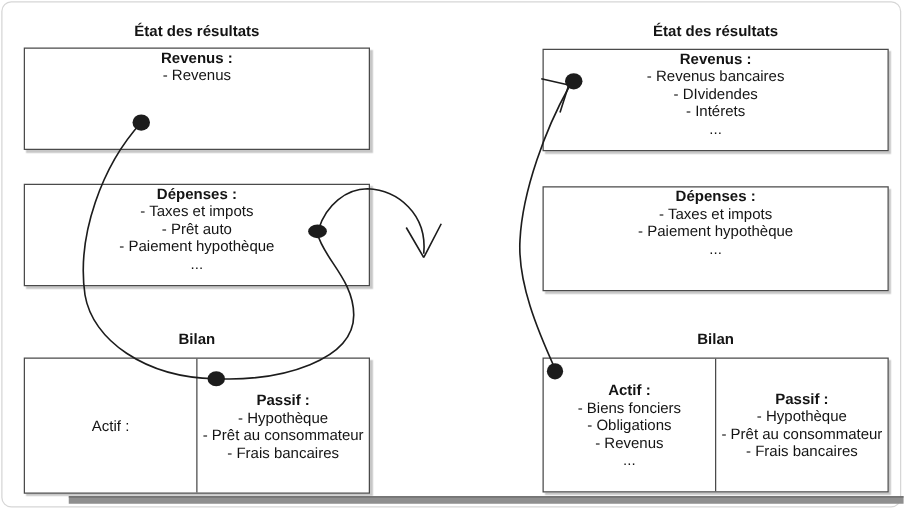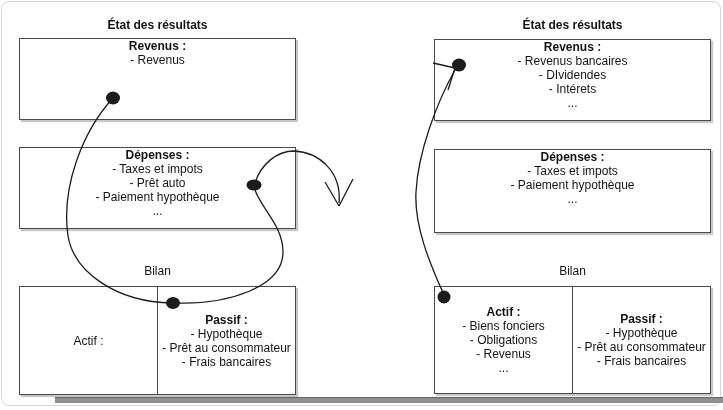--- a/index.html
+++ b/index.html
@@ -18,21 +18,21 @@
     border:1px solid var(--card_border);border-radius:8px;background:#fff;}
   .col-title{position:absolute;width:277px;top:18px;height:14px;
     font-size:12px;font-weight:bold;text-align:center;line-height:14px;}
   .dbox{position:absolute;width:277px;background:#fff;
     border:1.3px solid var(--box_border);
     box-shadow:2px 2px 1px rgba(0,0,0,0.22);
     display:flex;flex-direction:column;align-items:center;
     font-size:12px;line-height:14px;text-align:center;}
   .dbox .hd{font-weight:bold;}
   .balance-label{position:absolute;width:277px;height:14px;top:264px;
-    font-size:12px;font-weight:normal;text-align:center;line-height:14px;}
+    font-size:12px;font-weight:bold;text-align:center;line-height:14px;}
   .split{flex-direction:row;justify-content:flex-start;align-items:stretch;padding:0;}
   .cell{display:flex;flex-direction:column;justify-content:center;align-items:center;
     font-size:12px;line-height:14px;text-align:center;}
   .cell.left{width:138px;border-right:1.3px solid var(--box_border);text-align:right;}
   .cell.right{flex:1;}
   svg.flow{position:absolute;left:0;top:0;pointer-events:none;}
   svg.flow path{fill:none;stroke:var(--stroke);stroke-width:1.3;}
   svg.flow ellipse{fill:var(--stroke);stroke:none;}
   .bottom-bar{position:absolute;left:55px;top:397px;width:668px;height:6px;
     background:var(--divider_bar);border-top:1px solid var(--divider_bar_edge);}

